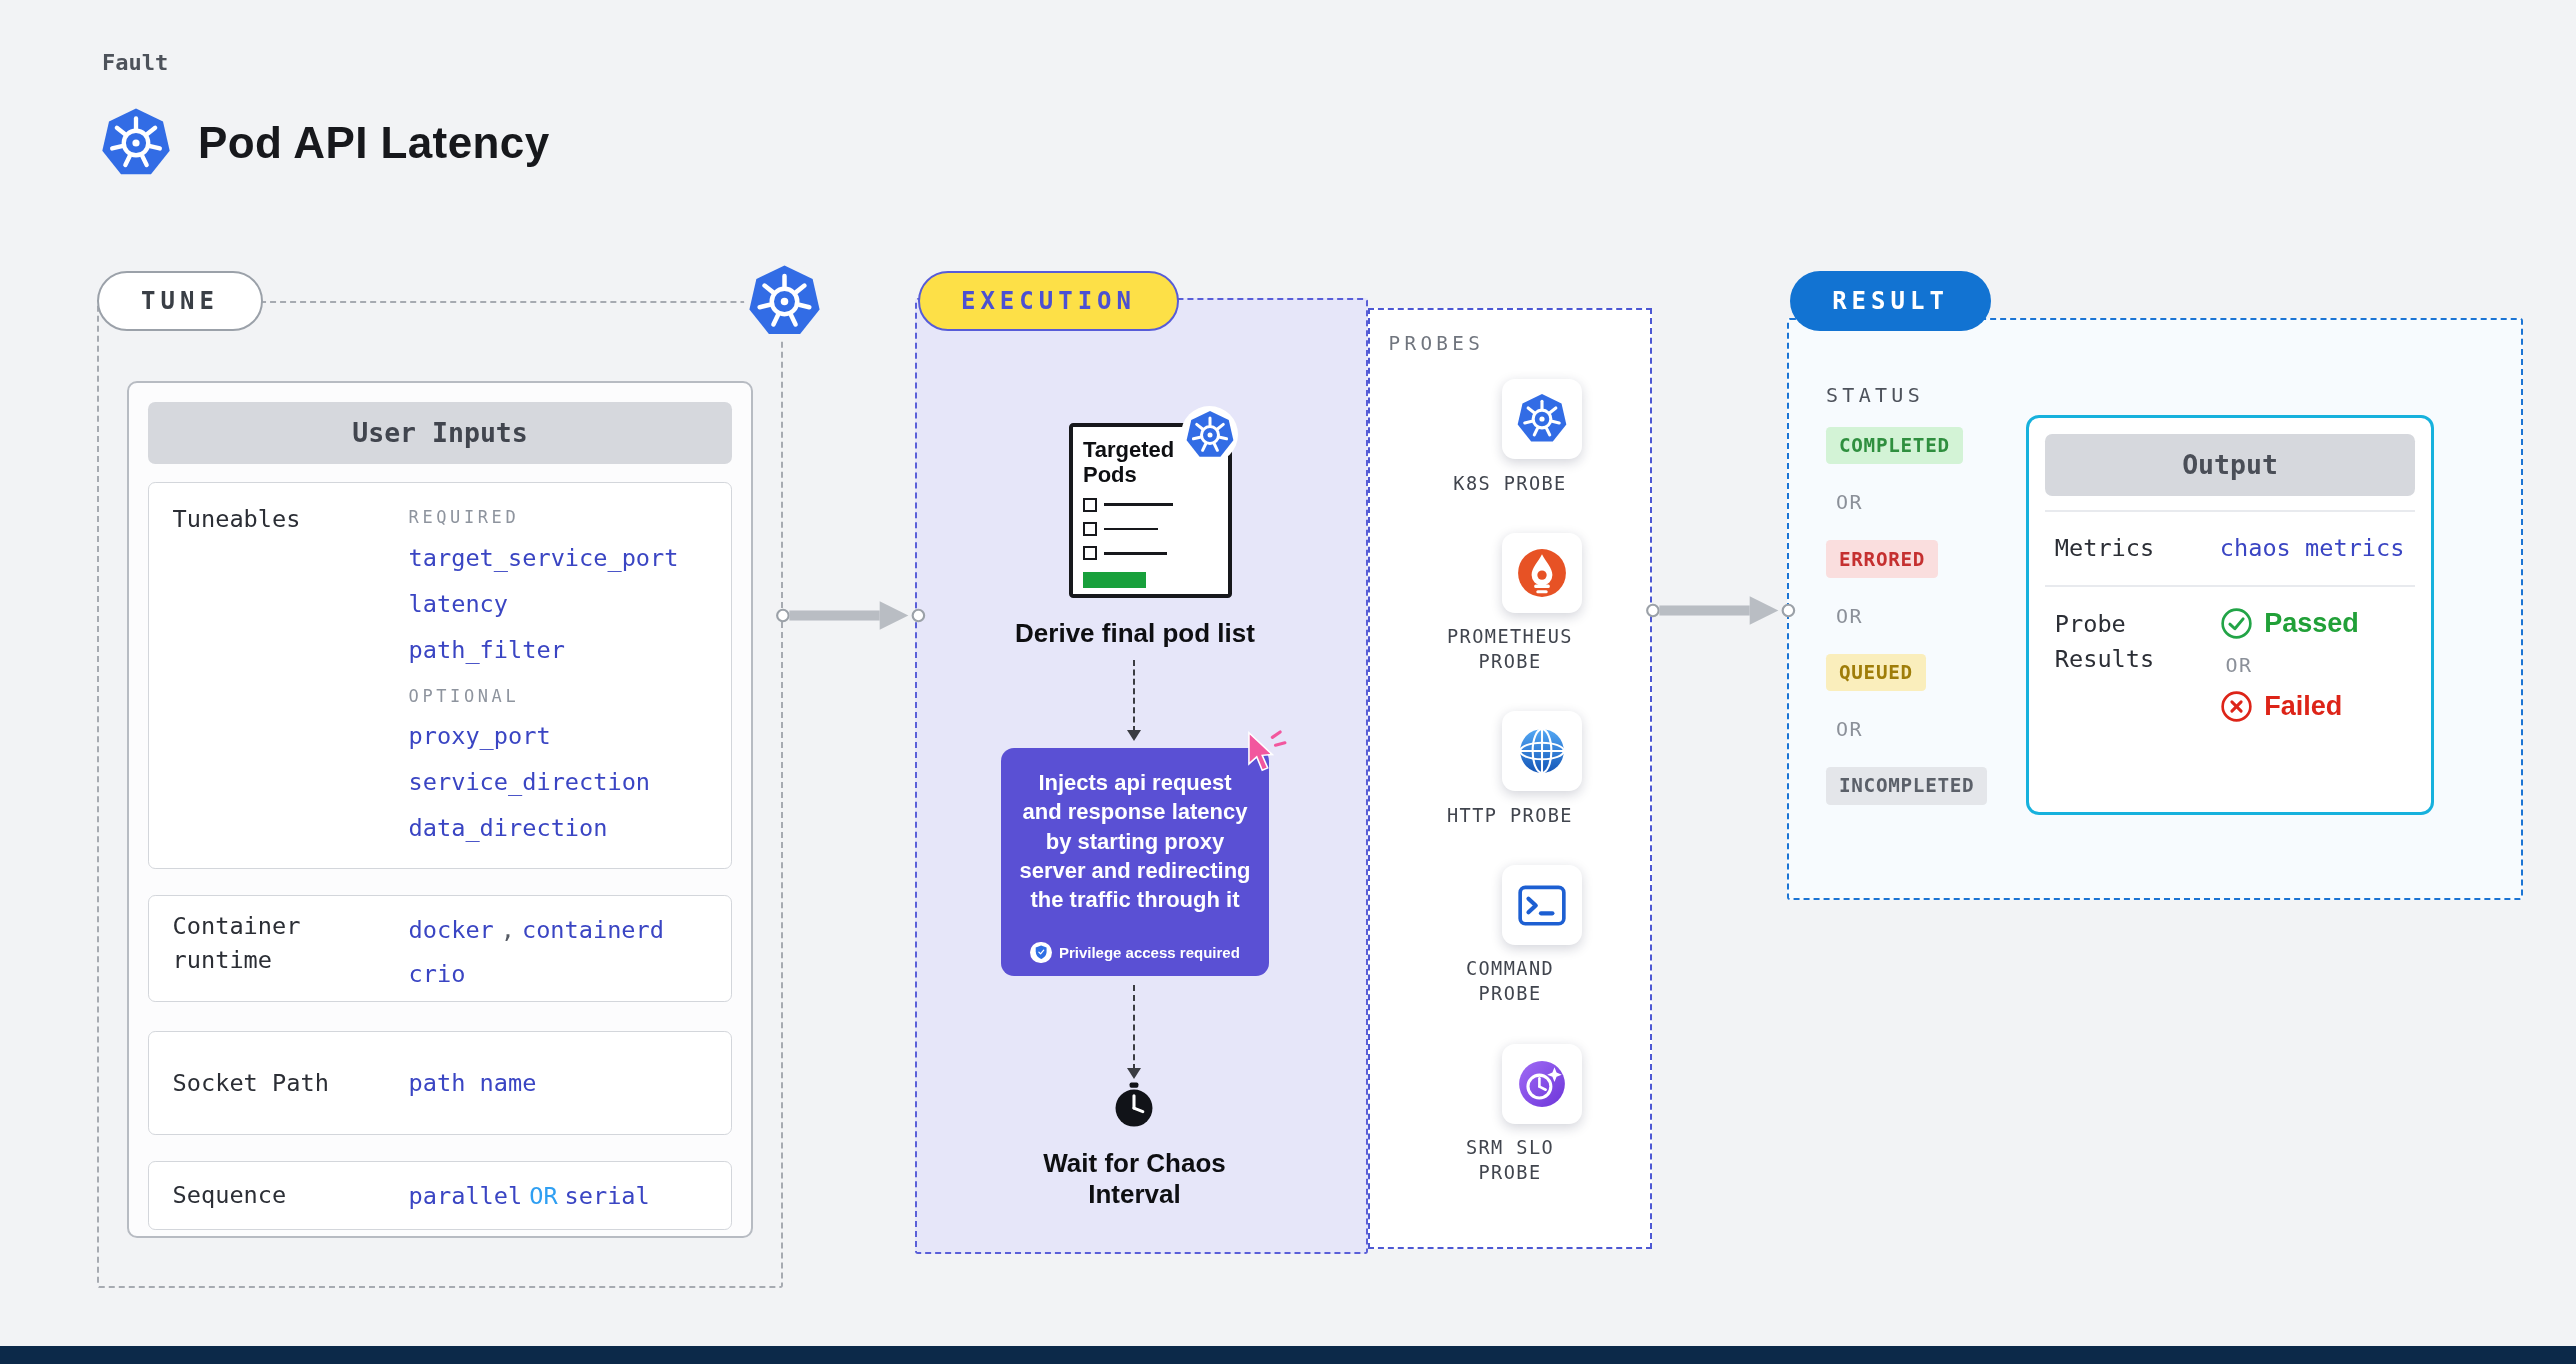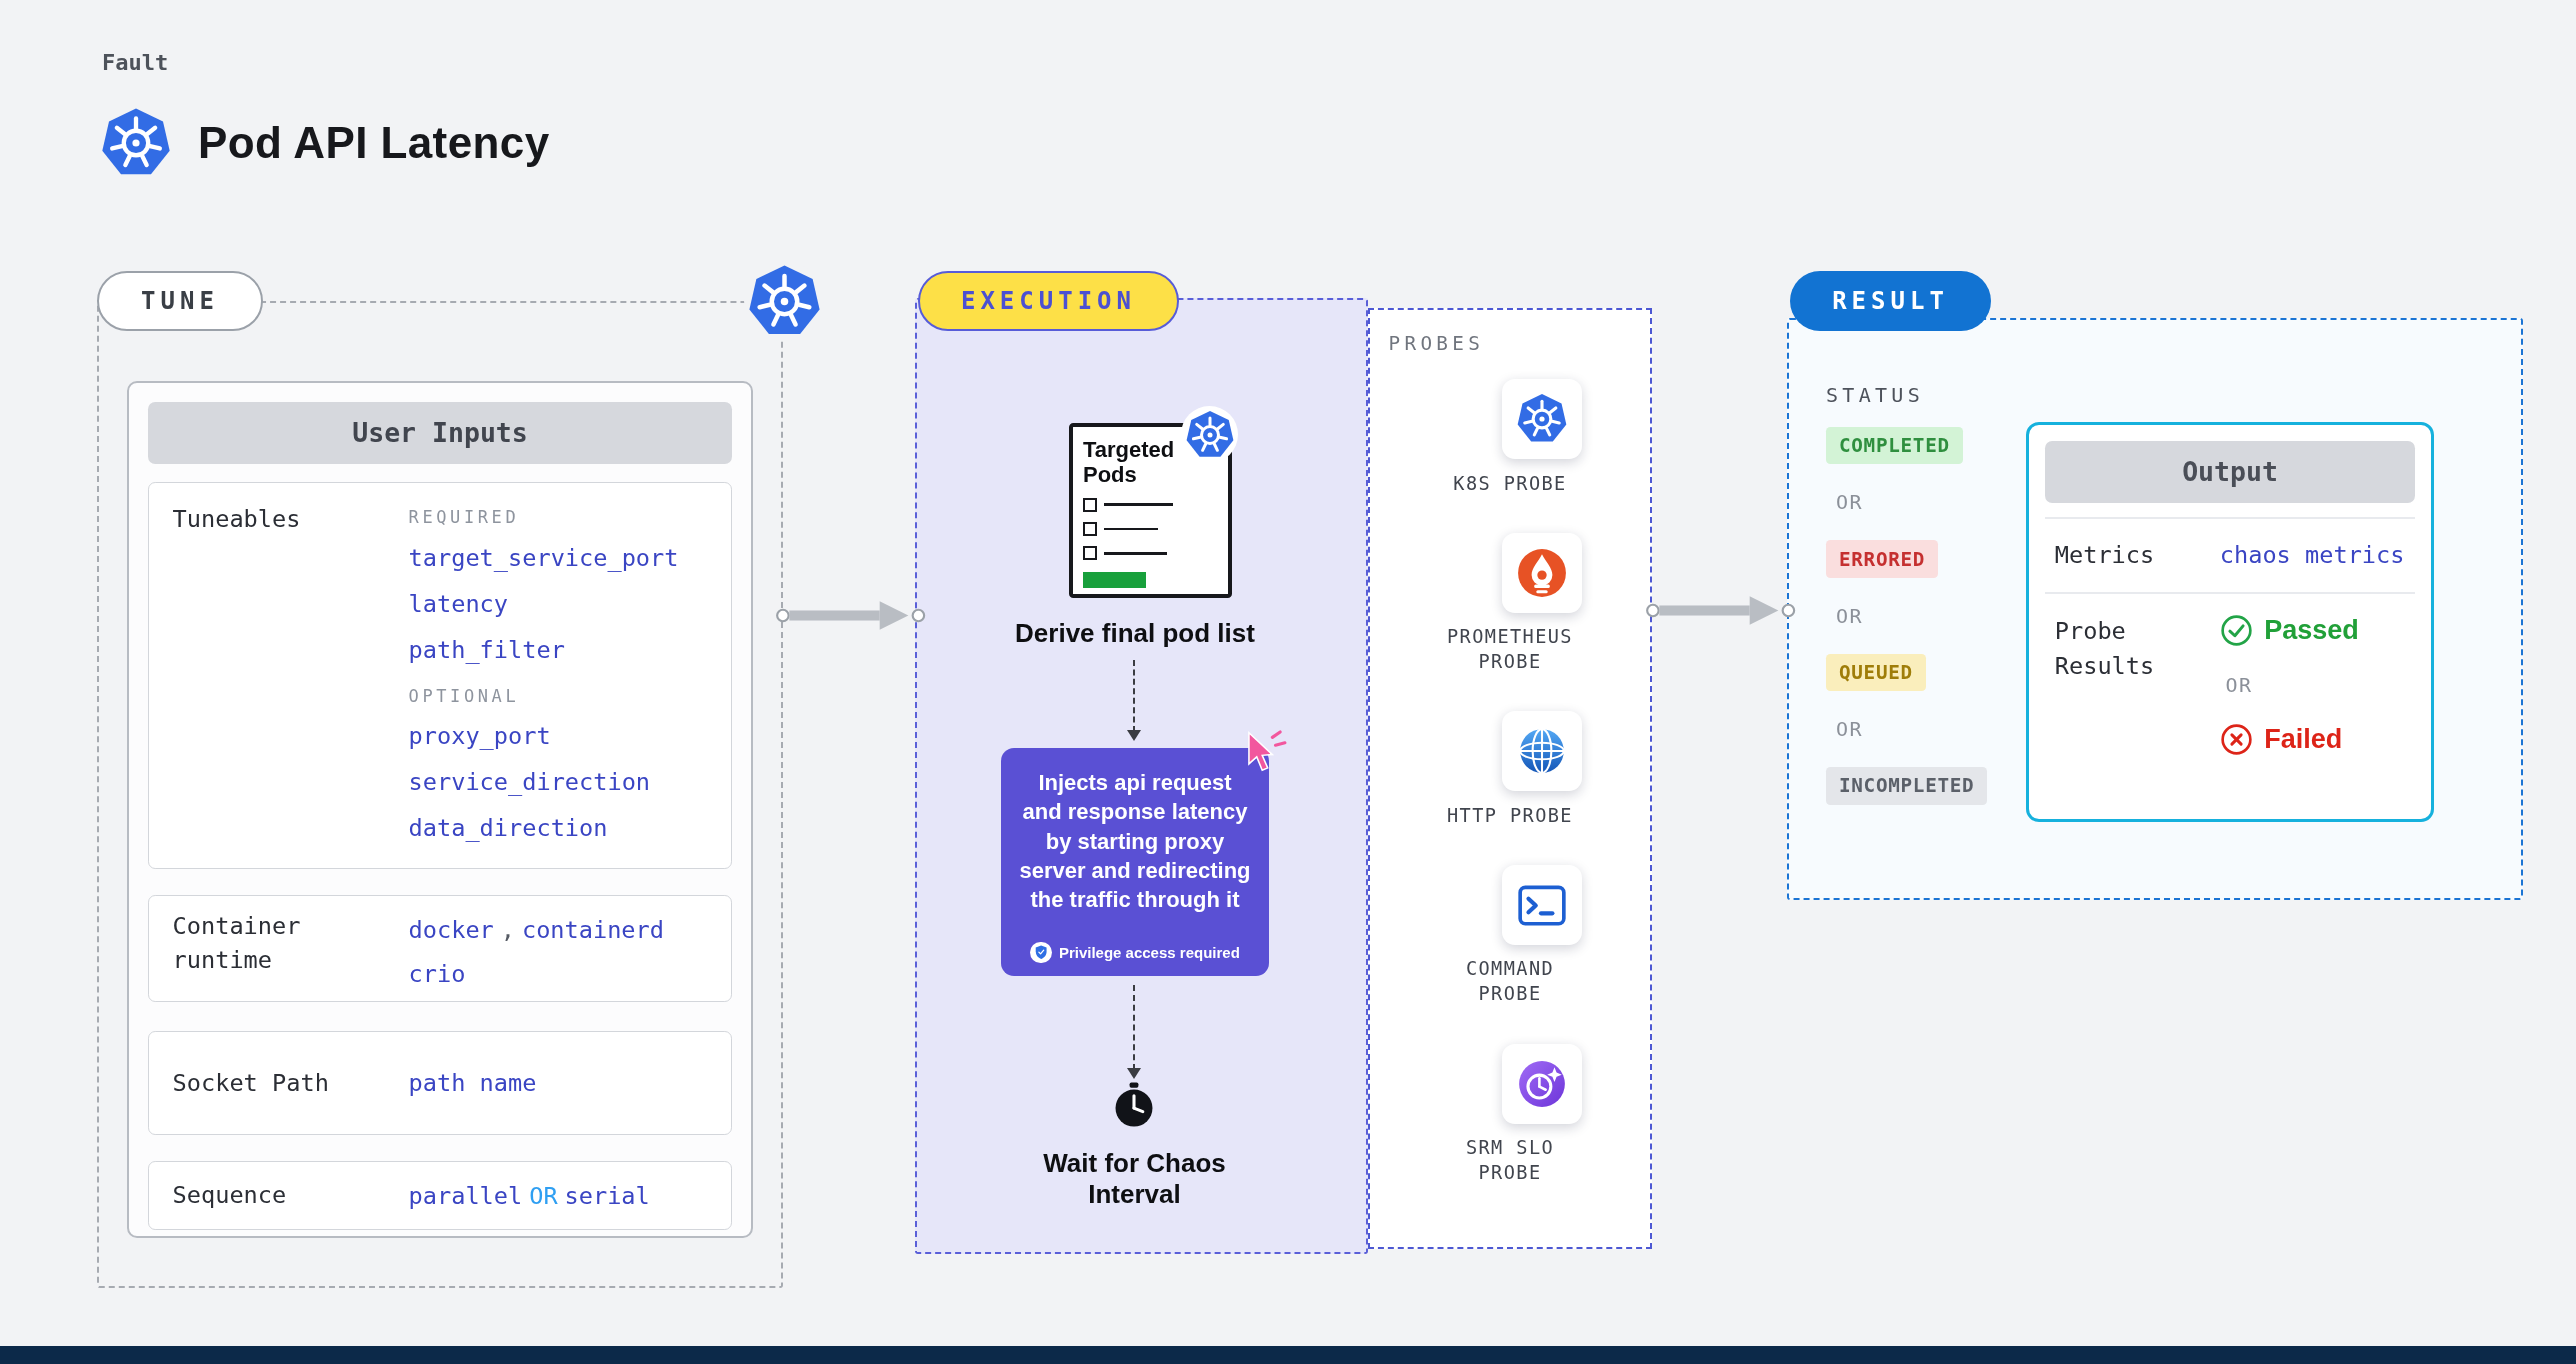--- a/index.html
+++ b/index.html
@@ -114,31 +114,31 @@
   .status-list { position:absolute; left:37px; top:107px;
                  display:flex; flex-direction:column; align-items:flex-start; gap:26px; }
   .badge { font-size:19.3px; font-weight:700; padding:7.2px 13px; border-radius:4.3px; letter-spacing:0.7px; }
   .badge.completed   { background:#d3f3d6; color:#2f8f3f; }
   .badge.errored     { background:#fadede; color:#c53030; }
   .badge.queued      { background:#faeebc; color:#9f7d09; }
   .badge.incompleted { background:#e4e6ea; color:#5b6069; }
   .or-sep { font-size:20px; color:#8b9099; letter-spacing:1.4px; margin-left:10px; }
 
   .output-panel { position:absolute; left:237px; top:95px; width:408px; height:400px;
-                  background:#fff; border:3.6px solid #16b1dd; border-radius:13px; padding:15.8px;margin-top:7px; }
+                  background:#fff; border:3.6px solid #16b1dd; border-radius:13px; padding:15.8px; }
   .output-header { background:#d6d8dd; border-radius:7.2px; height:62px;
                    display:flex; align-items:center; justify-content:center;
                    font-size:26.5px; font-weight:700; color:#4a4e57; }
   .row-metrics { display:flex; align-items:center; padding:18.6px 10px;
                  border-top:2.1px solid #e8eaee; border-bottom:2.1px solid #e8eaee; margin-top:14.3px; }
   .row-label { width:165px; flex-shrink:0; font-size:23.6px; color:#2b2e35; line-height:1.5;
                font-family:"DejaVu Sans Mono","Liberation Mono",monospace; }
   .metrics-value { font-size:23.6px; color:#3a45c3; }
   .row-results { display:flex; padding:20px 10px 0; }
-  .pr-values { display:flex; flex-direction:column; gap:26px; align-items:flex-start; }
+  .pr-values { display:flex; flex-direction:column; gap:13px; align-items:flex-start; }
   .passed-row, .failed-row { display:flex; align-items:center; gap:11.5px; }
   .passed-row svg, .failed-row svg { width:33px; height:33px; }
   .passed-text { font-size:27px; font-weight:700; color:#21a038; }
   .failed-text { font-size:27px; font-weight:700; color:#dd2418; }
   .pr-or { font-size:20px; color:#8b9099; letter-spacing:1.4px; margin-left:5.7px; }
 
   .footer-bar { position:absolute; left:0; bottom:0; width:100%; height:19.3px; background:#0c2949; }
 </style>
 </head>
 <body>

